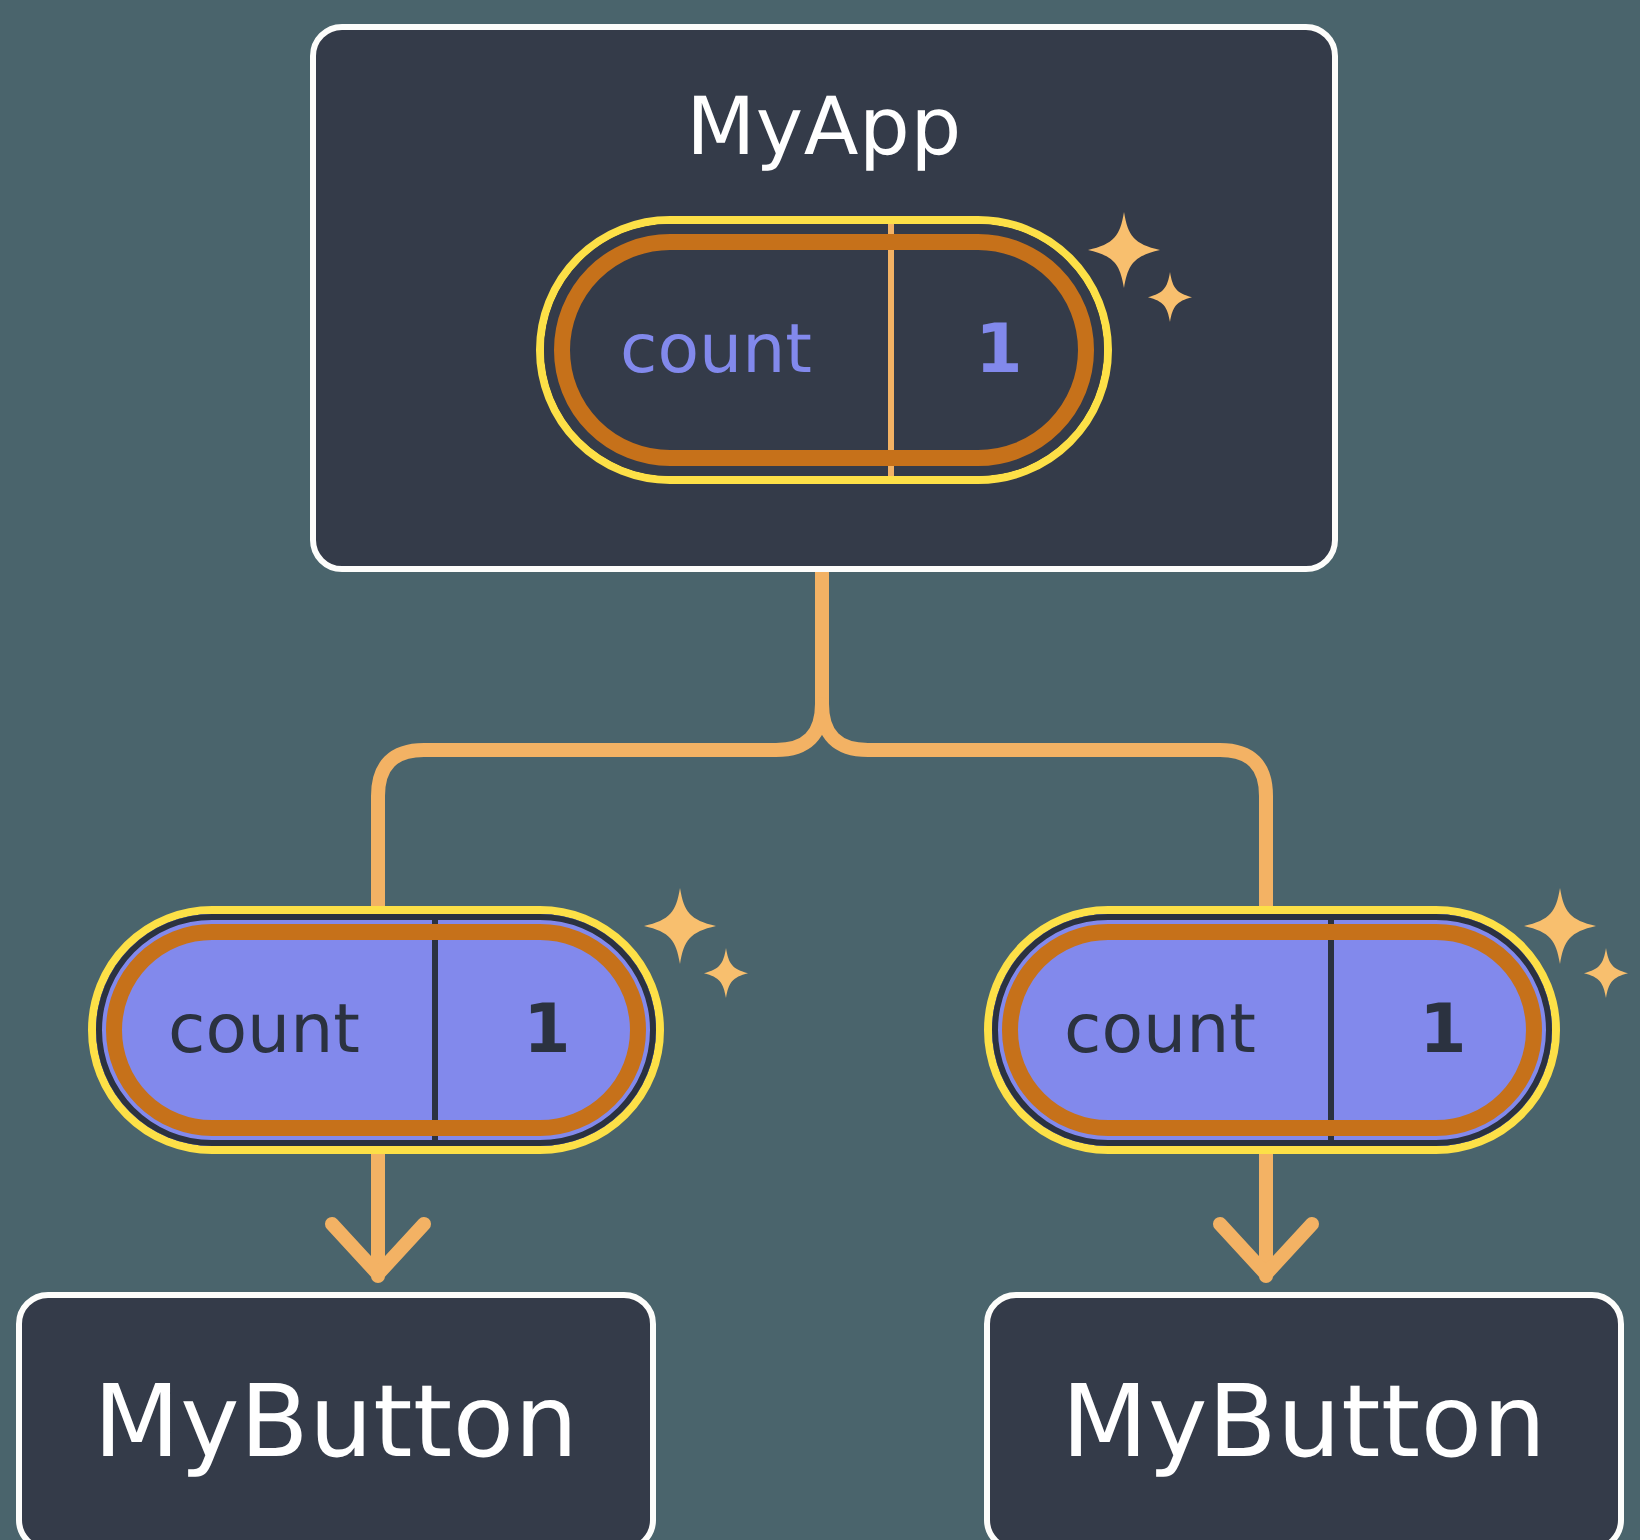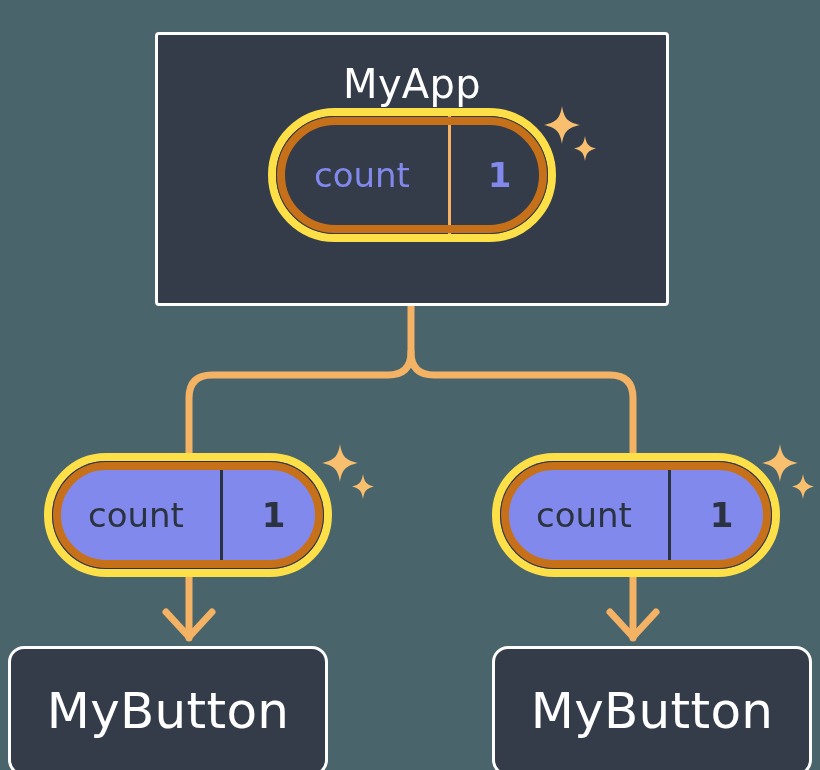--- a/index.html
+++ b/index.html
@@ -48,22 +48,21 @@
     text-align: center;
     white-space: nowrap;
   }
 
   
   #card-myapp {
     left: 155px;
     top: 12px;
     width: 514px;
     height: 274px;
-    border-radius: 4px;
-    margin-top: 20px;
+    border-radius: 16px;
   }
   #card-myapp .card-title {
     margin-top: 26px;
   }
 
   
   .card-leaf {
     width: 320px;
     height: 130px;
     border-radius: 16px;
@@ -77,21 +76,21 @@
 
   
   .pill {
     position: absolute;
     box-sizing: border-box;
     display: flex;
     align-items: flex-end;
     border-radius: 999px;
     z-index: 3;
     
-    border: 8px solid #fde047;
+    border: 4px solid #fde047;
     outline: 8px solid #c6711a;
     outline-offset: -17px;
   }
   .pill-inner {
     display: flex;
     align-items: stretch;
     width: 100%;
     height: 100%;
     border-radius: 999px;
     overflow: hidden;

